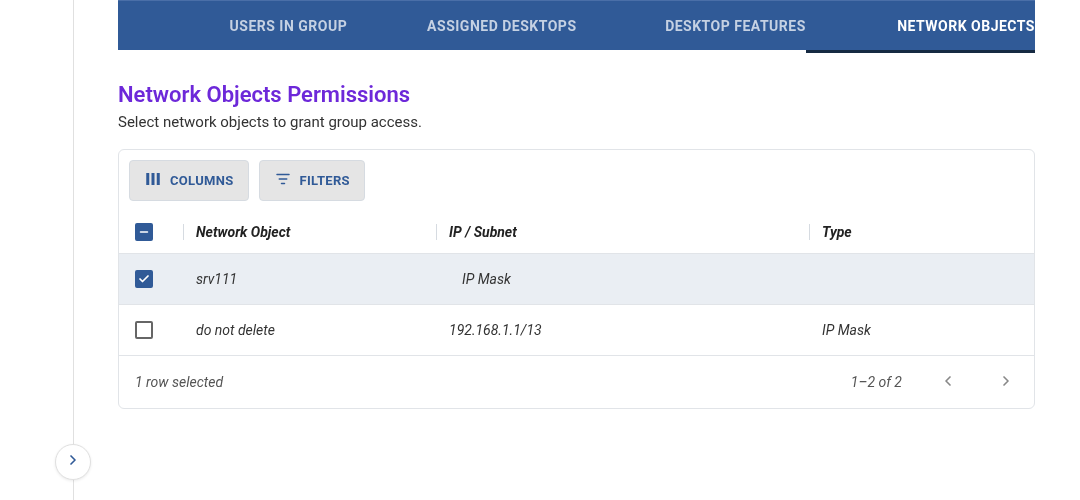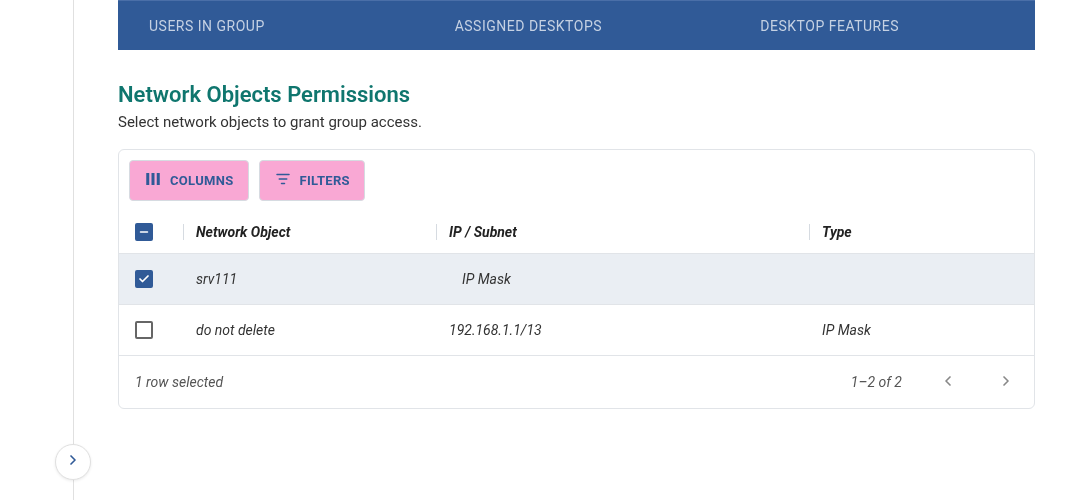--- a/index.html
+++ b/index.html
@@ -52,23 +52,23 @@
       background: #305a97;
       height: 50px;
       display: flex;
       align-items: stretch;
       border-top: 1px solid #4a6fa8;
     }
     .tab {
       flex: 1;
       display: flex;
       align-items: center;
-      justify-content: flex-start;
+      justify-content: flex-end;
       color: #c5d1e3;
-      font-weight: 400;
+      font-weight: 700;
       font-size: 14px;
       letter-spacing: 0.5px;
       cursor: pointer;
       position: relative;
       padding-left: 31px;
     }
     .tab.active {
       color: #fff;
     }
     .tab.active::after {
@@ -77,21 +77,21 @@
       left: 0;
       right: 0;
       bottom: -3px;
       height: 3px;
       background: #162a42;
     }
     .section-title {
       margin-top: 32px;
       font-size: 22px;
       font-weight: 600;
-      color: #0f766e;
+      color: #6d28d9;
     }
     .section-subtitle {
       margin-top: 6px;
       font-size: 15px;
       color: #333;
     }
     .table-card {
       margin-top: 18px;
       border: 1px solid #e1e4e8;
       border-radius: 6px;
@@ -99,21 +99,21 @@
     }
     .toolbar {
       padding: 10px 10px;
       display: flex;
       gap: 10px;
     }
     .toolbar-btn {
       border: 1px solid #d6dbe1;
       border-radius: 4px;
       padding: 9px 14px;
-      background: #f9a8d4;
+      background: #e5e5e5;
       display: inline-flex;
       align-items: center;
       gap: 8px;
       color: #305a97;
       font-weight: 700;
       font-size: 13px;
       letter-spacing: 0.3px;
       cursor: pointer;
     }
     .toolbar-btn svg {
@@ -261,20 +261,23 @@
 
   <div class="tabs">
     <div class="tab">
       <span>USERS IN GROUP</span>
     </div>
     <div class="tab">
       <span>ASSIGNED DESKTOPS</span>
     </div>
     <div class="tab">
       <span>DESKTOP FEATURES</span>
+    </div>
+    <div class="tab active">
+      <span>NETWORK OBJECTS</span>
     </div>
   </div>
 
   <h2 class="section-title">Network Objects Permissions</h2>
   <p class="section-subtitle">Select network objects to grant group access.</p>
 
   <div class="table-card">
 
     <div class="toolbar">
       <button class="toolbar-btn">

